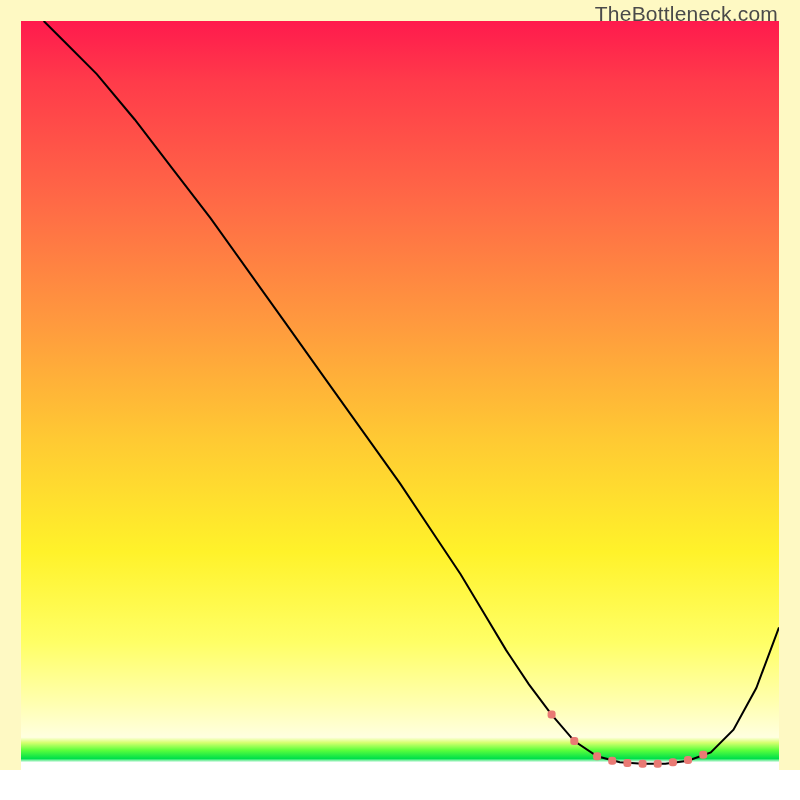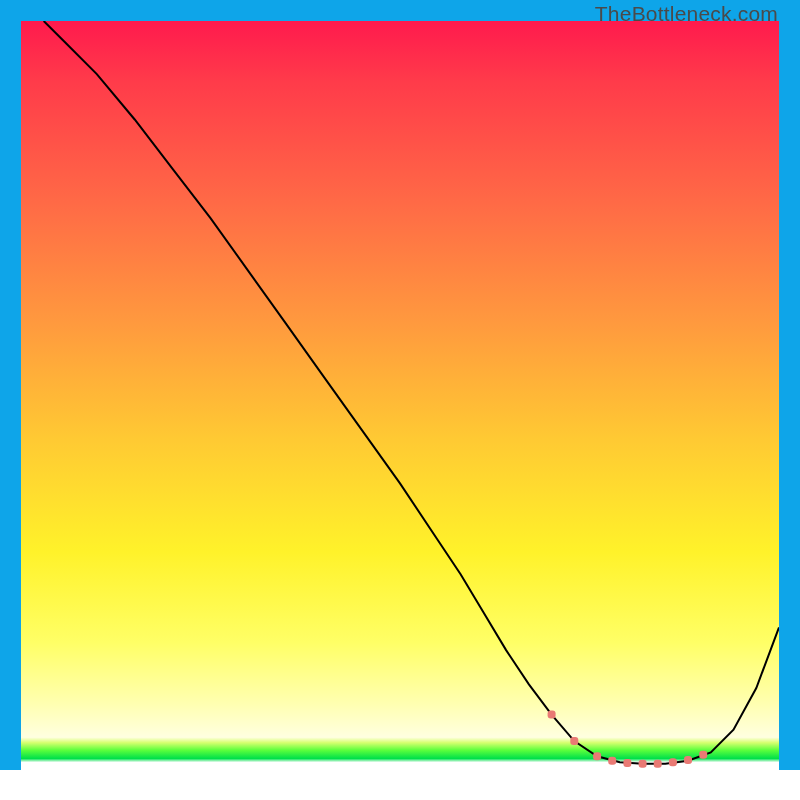--- a/index.html
+++ b/index.html
@@ -7,21 +7,21 @@
     padding: 0;
     width: 800px;
     height: 800px;
     overflow: hidden;
     font-family: Arial, Helvetica, sans-serif;
   }
   .canvas {
     position: relative;
     width: 800px;
     height: 770px;
-    background: #0ea5e9;
+    background: #fef9c3;
   }
   .plot-area {
     position: absolute;
     left: 21px;
     top: 21px;
     width: 758px;
     height: 758px;
     
     background: linear-gradient(
       to bottom,

